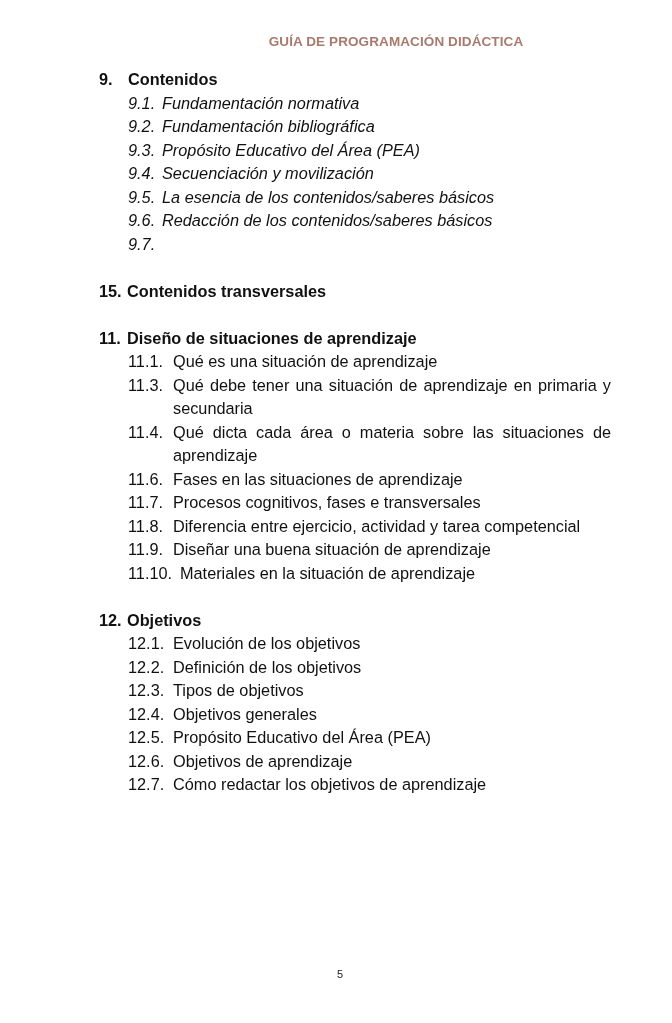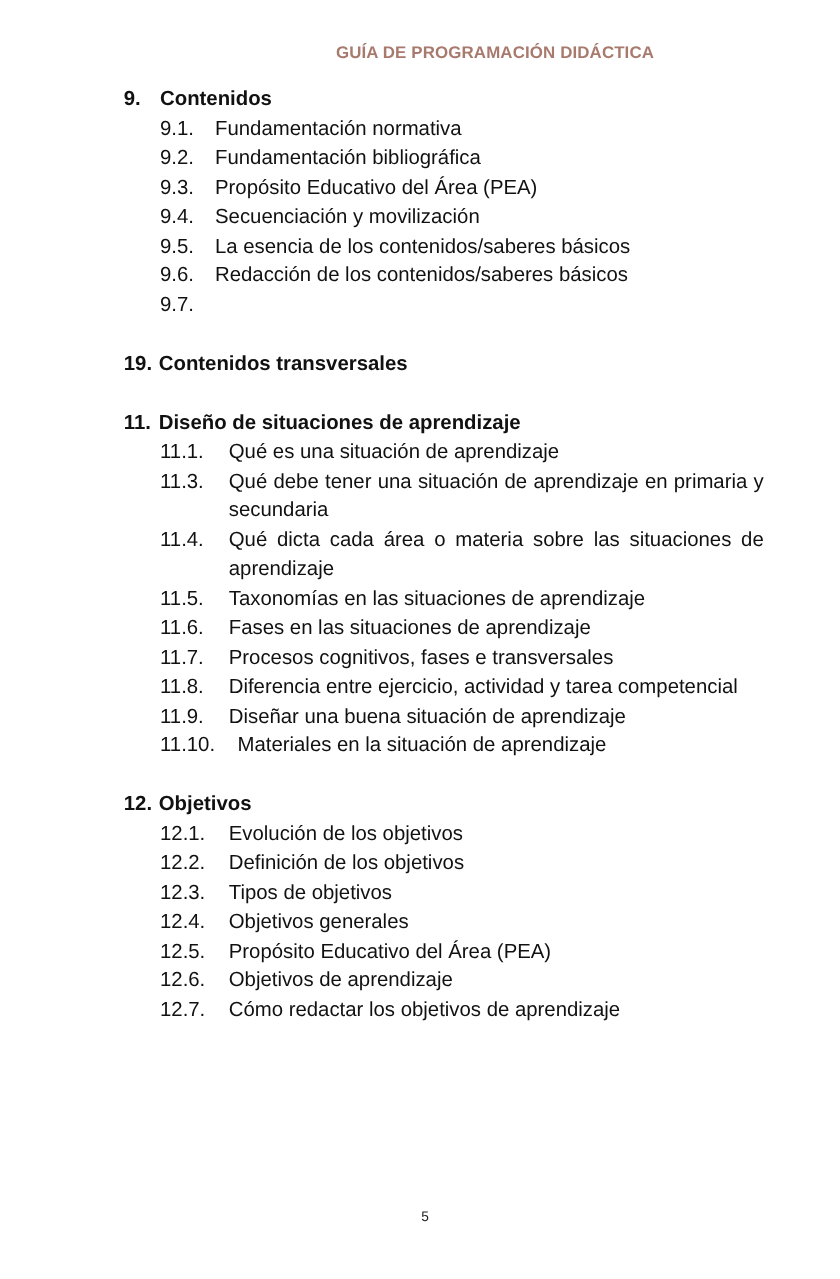--- a/index.html
+++ b/index.html
@@ -46,30 +46,29 @@
       display: inline-block;
     }
     .sec9 .section-title .num { width: 29px; }
     .sec10 .section-title .num,
     .sec11 .section-title .num,
     .sec12 .section-title .num { width: 28px; }
     .sub {
       display: flex;
       text-align: justify;
     }
-    .sec9 .sub { padding-left: 29px; }
+    .sec9 .sub { padding-left: 29px; font-style: italic; }
     .sec9 .sub .num { width: 34px; flex: none; }
     .sec11 .sub, .sec12 .sub { padding-left: 29px; }
     .sec11 .sub .num, .sec12 .sub .num { width: 45px; flex: none; }
     .sec11 .sub.wide .num { width: 52px; }
     .sub .text {
       flex: 1;
       text-align: justify;
       text-align-last: left;
-      margin-left: 10px;
     }
     .page-number {
       position: absolute;
       top: 968px;
       left: 0;
       width: 680px;
       text-align: center;
       font-size: 11px;
       color: #222;
     }
@@ -110,45 +109,41 @@
         <span class="num">9.6.</span>
         <span class="text">Redacción de los contenidos/saberes básicos</span>
       </div>
     <div class="sub">
         <span class="num">9.7.</span>
       </div>
   </div>
 
   <div class="section sec10">
     <div class="section-title">
-      <span class="num">19.</span>
+      <span class="num">15.</span>
       <span>Contenidos transversales</span>
     </div>
   </div>
 
   <div class="section sec11">
     <div class="section-title">
       <span class="num">11.</span>
       <span>Diseño de situaciones de aprendizaje</span>
     </div>
     <div class="sub">
         <span class="num">11.1.</span>
         <span class="text">Qué es una situación de aprendizaje</span>
       </div>
     <div class="sub">
         <span class="num">11.3.</span>
         <span class="text">Qué debe tener una situación de aprendizaje en primaria y secundaria</span>
       </div>
     <div class="sub">
         <span class="num">11.4.</span>
         <span class="text">Qué dicta cada área o materia sobre las situaciones de aprendizaje</span>
-      </div>
-    <div class="sub">
-        <span class="num">11.5.</span>
-        <span class="text">Taxonomías en las situaciones de aprendizaje</span>
       </div>
     <div class="sub">
         <span class="num">11.6.</span>
         <span class="text">Fases en las situaciones de aprendizaje</span>
       </div>
     <div class="sub">
         <span class="num">11.7.</span>
         <span class="text">Procesos cognitivos, fases e transversales</span>
       </div>
     <div class="sub">

